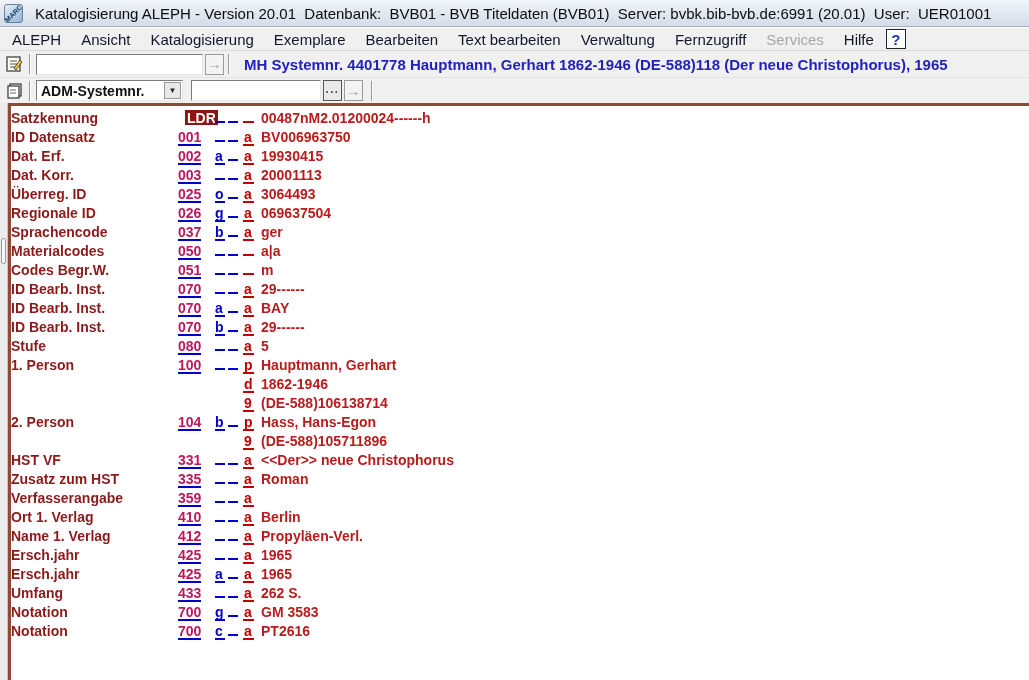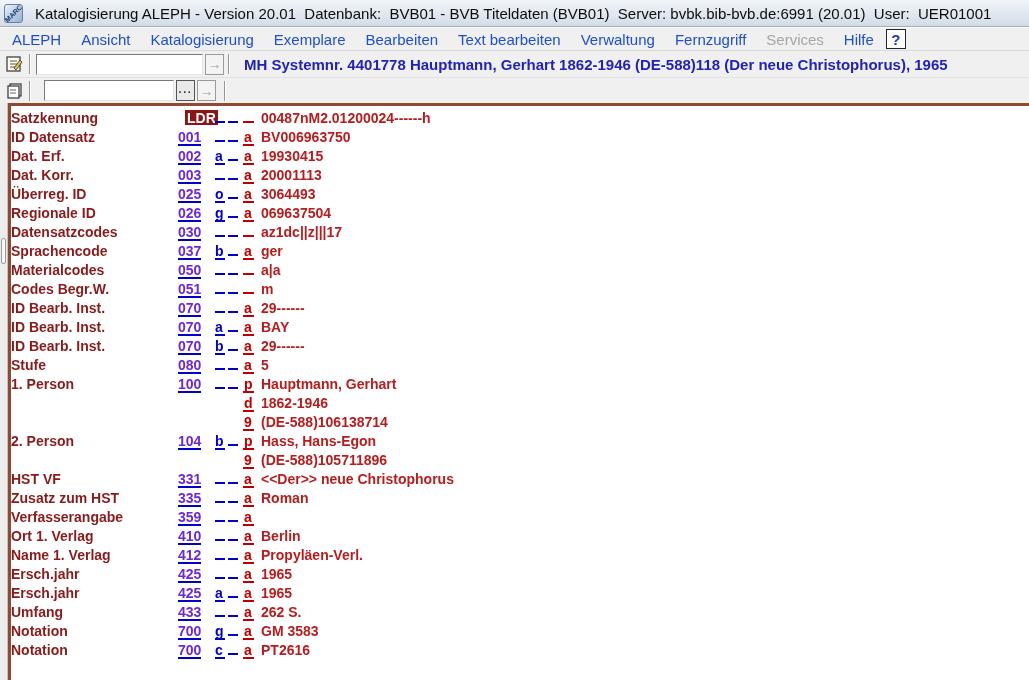--- a/index.html
+++ b/index.html
@@ -13,21 +13,21 @@
   .marc-icon { width:19px; height:19px; border:1px solid #6a7f9a; border-radius:3px;
     background:linear-gradient(135deg,#e8f1fa,#8fb2d4); display:flex; align-items:center;
     justify-content:center; overflow:hidden; flex:0 0 auto; }
   .marc-icon span { font-size:7px; font-weight:bold; color:#143a66; transform:rotate(-45deg); }
   .title-text { margin-left:12px; font-size:15px; color:#0d0d0d; white-space:pre; }
 
   
   .menubar { position:absolute; left:0; top:28px; width:1029px; height:23px;
     background:#f0f0f0; border-bottom:1px solid #d9d9d9; display:flex; align-items:center;
     padding-left:2px; }
-  .menu-item { font-size:15px; color:#1d4ed8; padding:1px 10px; white-space:nowrap; cursor:default; }
+  .menu-item { font-size:15px; color:#0f172a; padding:1px 10px; white-space:nowrap; cursor:default; }
   .menu-item.disabled { color:#a6a6a6; }
   .help-btn { width:20px; height:20px; margin-left:2px; background:#fff; border:1px solid #1c2430;
     display:flex; align-items:center; justify-content:center;
     font-size:15px; font-weight:bold; color:#1a35cc; }
 
   
   .toolbar { position:absolute; left:0; width:1029px; background:#f0f0f0;
     display:flex; align-items:center; }
   .toolbar1 { top:51px; height:27px; border-bottom:1px solid #e2e2e2; }
   .toolbar2 { top:78px; height:25px; }
@@ -58,21 +58,21 @@
     background:#ececec; border-right:1px solid #c2c2c2; }
   .splitter-handle { position:absolute; left:1px; top:135px; width:5px; height:26px;
     background:#f7f7f7; border:1px solid #9c9c9c; border-radius:2px; }
   .record-panel { position:absolute; left:8px; top:103px; width:1021px; height:577px;
     background:#fff; border-top:3px solid #8f4a35; border-left:3px solid #8f4a35; }
   .record-rows { padding-top:4px; }
   .frow { display:flex; align-items:baseline; height:19px; 
     font-size:14px; font-weight:bold; white-space:nowrap; }
   .col-label { width:167px; flex:0 0 auto; color:#8b1a1a; }
   .col-tag { width:37px; flex:0 0 auto; }
-  .tag { color:#6d28d9; display:inline-block; line-height:14px; }
+  .tag { color:#be185d; display:inline-block; line-height:14px; }
   .tag.has { border-bottom:2px solid #0000cd; }
   .tag.sel { background:#8b1414; color:#fff; border-bottom:none; padding:1px 2px 0 2px;margin-left:7px; }
   .col-ind { width:28px; flex:0 0 auto; }
   .ind-box { display:inline-block; width:10px; line-height:13px; color:#0000cd;
     border-bottom:2px solid #0000cd; }
   .ind-box.b1 { margin-right:3px; }
   .ind-box.hid { visibility:hidden; }
   .col-sub { width:18px; flex:0 0 auto; }
   .sub-box { display:inline-block; width:11px; line-height:13px; color:#c00000;
     border-bottom:2px solid #c00000; text-align:left; padding-left:1px; }
@@ -133,20 +133,24 @@
 <div class="toolbar toolbar2">
   <div class="tb-icon">
     <svg width="18" height="18" viewBox="0 0 18 18">
       <rect x="5" y="2" width="11" height="12" fill="#fff" stroke="#333" stroke-width="1.2"></rect>
       <rect x="3" y="4" width="11" height="12" fill="#fff" stroke="#333" stroke-width="1.2"></rect>
       <line x1="5" y1="8" x2="11" y2="8" stroke="#666" stroke-width="1"></line>
       <line x1="5" y1="11" x2="11" y2="11" stroke="#666" stroke-width="1"></line>
     </svg>
   </div>
   <div class="tb-sep"></div>
+  <div class="combo">
+    <span class="combo-text">ADM-Systemnr.</span>
+    <span class="combo-arrow">▼</span>
+  </div>
   <input class="tb-input inp2" style="margin-left: 8px;" value="">
   <div class="browse-btn">···</div>
   <div class="go-btn">→</div>
   <div class="tb-sep" style="margin-left:8px;"></div>
 </div>
 
 <div class="splitter-strip">
   <div class="splitter-handle"></div>
 </div>
 
@@ -205,29 +209,20 @@
   <div class="frow">
     <span class="col-label">Regionale ID</span>
     <span class="col-tag"><span class="tag has">026</span></span>
     <span class="col-ind">
       <span class="ind-box b1">g</span><span class="ind-box"></span>
     </span>
     <span class="col-sub"><span class="sub-box">a</span></span>
     <span class="col-value">069637504</span>
   </div>
 
-  <div class="frow">
-    <span class="col-label">Datensatzcodes</span>
-    <span class="col-tag"><span class="tag has">030</span></span>
-    <span class="col-ind">
-      <span class="ind-box b1"></span><span class="ind-box"></span>
-    </span>
-    <span class="col-sub"><span class="sub-box"></span></span>
-    <span class="col-value">az1dc||z|||17</span>
-  </div>
 
   <div class="frow">
     <span class="col-label">Sprachencode</span>
     <span class="col-tag"><span class="tag has">037</span></span>
     <span class="col-ind">
       <span class="ind-box b1">b</span><span class="ind-box"></span>
     </span>
     <span class="col-sub"><span class="sub-box">a</span></span>
     <span class="col-value">ger</span>
   </div>

